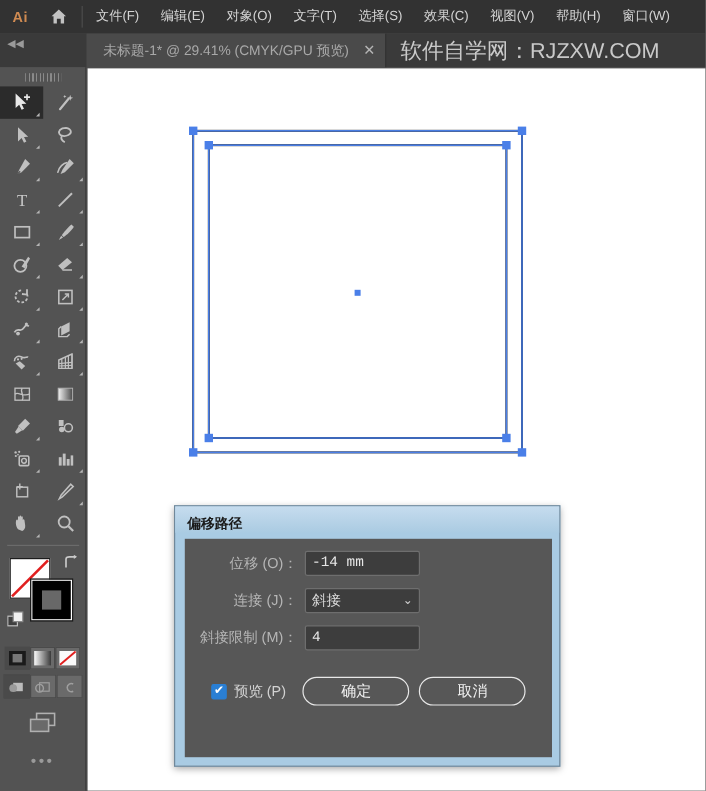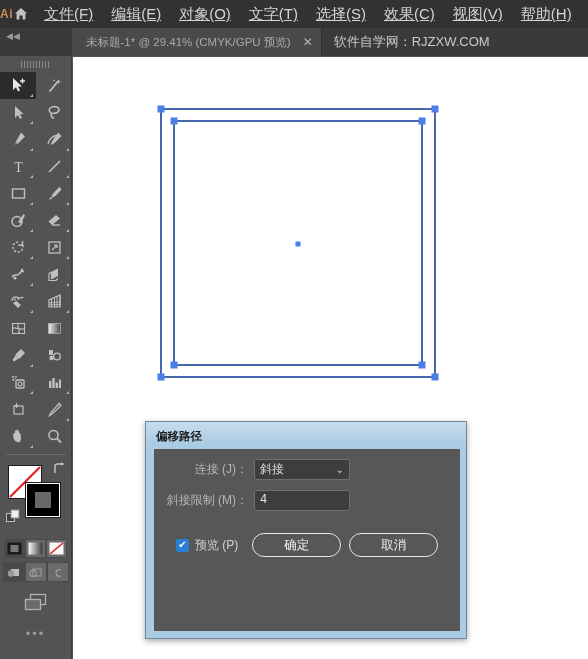--- a/index.html
+++ b/index.html
@@ -31,21 +31,21 @@
   }
   #home-btn {
     width: 30px; height: 28px;
     display: flex; align-items: center; justify-content: center;
   }
   .menu-sep {
     width: 1px; height: 18px; background: #4d4d4d; margin: 0 2px 0 4px;
   }
   .menu-item {
     padding: 0 9px; height: 28px; line-height: 28px;
-    color: #d4d4d4; font-size: 15px; white-space: nowrap; text-decoration: underline;
+    color: #d4d4d4; font-size: 11px; white-space: nowrap;
   }
 
   
   #tabbar {
     position: absolute; left: 0; top: 28px;
     width: 588px; height: 28px;
     background: #3a3a3a;
     display: flex; align-items: stretch;
   }
   #tab-collapse {
@@ -63,21 +63,21 @@
     color: #a9a9a9; font-size: 11.5px;
     white-space: nowrap;
   }
   #tab-doc-close {
     margin-left: 10px; color: #b5b5b5; font-size: 12px;
     width: 14px; text-align: center;
   }
   #tab-site {
     height: 28px; display: flex; align-items: center;
     padding: 0 10px 0 12px;
-    color: #c9c9c9; font-size: 13px; white-space: nowrap;
+    color: #c9c9c9; font-size: 18px; white-space: nowrap;
   }
 
   
   #toolbar {
     position: absolute; left: 0; top: 56px;
     width: 72px; height: 603px;
     background: #535353;
     border-right: 1px solid #3c3c3c;
   }
   #tool-grip {
@@ -615,20 +615,24 @@
     </svg>
   </div>
 
   <div id="dialog">
     <div id="dlg-title">
       <span>偏移路径</span>
     </div>
 
     <div id="dlg-body">
 
+      <div class="dlg-row">
+        <div class="dlg-label">位移 (O)：</div>
+        <div class="dlg-input">-14 mm</div>
+      </div>
 
       <div class="dlg-row">
         <div class="dlg-label">连接 (J)：</div>
         <div class="dlg-select">
           <span>斜接</span>
           <span class="caret">⌄</span>
         </div>
       </div>
 
       <div class="dlg-row">

